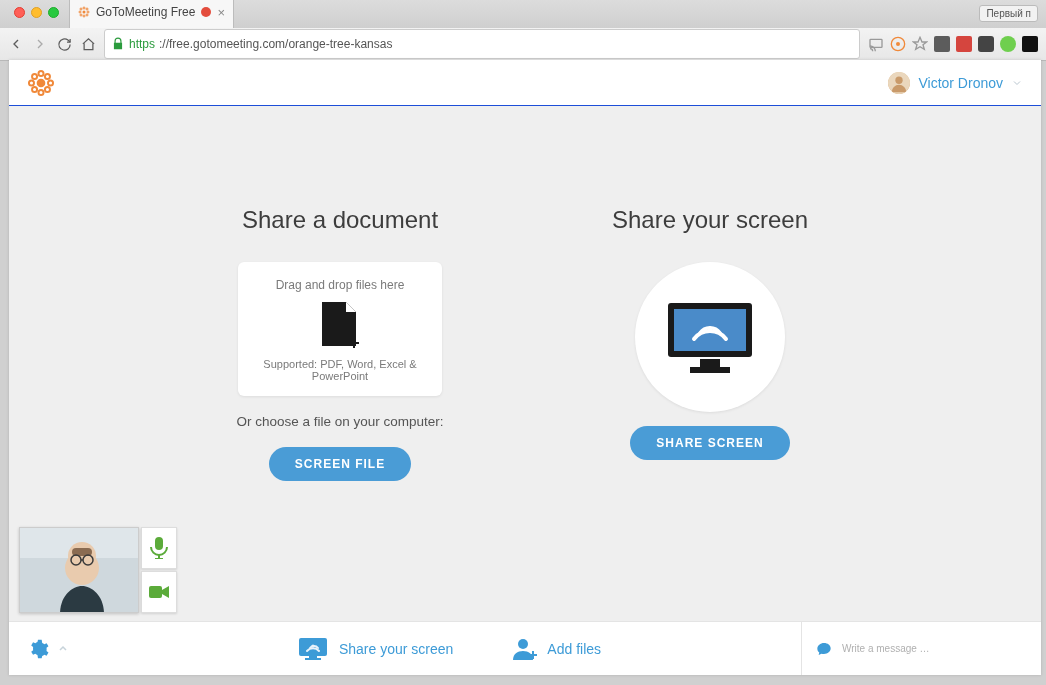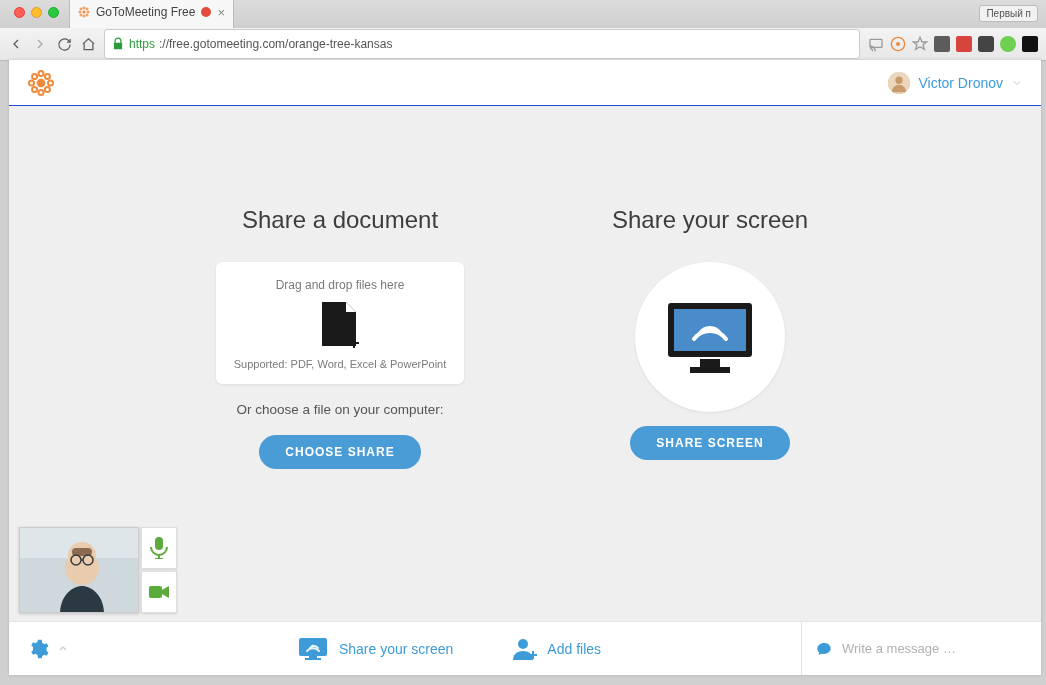--- a/index.html
+++ b/index.html
@@ -100,21 +100,21 @@
   .two-col {
     display:flex; justify-content:center; gap:70px;
     padding-top:100px;
   }
   .col { width:300px; text-align:center; }
   .col-title { font-size:24px; font-weight:300; color:#3d3d3d; margin-bottom:28px; }
 
   .dropzone {
     background:#fff; border-radius:6px; padding:16px 12px 14px;
     box-shadow:0 1px 3px rgba(0,0,0,.08);
-    margin:0 auto 18px; width:248px;
+    margin:0 auto 18px; width:204px;
   }
   .dz-hint { font-size:12px; color:#7a7a7a; margin-bottom:8px; }
   .dz-filesvg { margin:2px auto 4px; }
   .dz-support { font-size:11px; color:#7a7a7a; }
 
   .subtext { font-size:13.5px; color:#555; margin-bottom:18px; }
 
   .pill-btn {
     display:inline-block;
     background:#4a9cd6; color:#fff;
@@ -154,21 +154,21 @@
     background:#fff; border-top:1px solid #e4e4e4;
     display:flex; align-items:center;
   }
   .bb-left { width:90px; display:flex; align-items:center; gap:8px; padding-left:18px; }
   .bb-center { flex:1; display:flex; align-items:center; justify-content:center; gap:60px; }
   .bb-action { display:flex; align-items:center; gap:10px; color:#3d9bd7; font-size:14px; }
   .bb-right {
     width:240px; border-left:1px solid #e4e4e4; height:100%;
     display:flex; align-items:center; padding:0 14px; gap:10px; color:#b0b0b0; font-size:13px;
   }
-  .msg-input { border:none; outline:none; flex:1; font-size:13px; color:#555; }
+  .msg-input { border:none; outline:none; flex:1; font-size:10px; color:#555; }
   .msg-input::placeholder { color:#b0b0b0; }
 </style>
 </head>
 <body>
 
 <div class="browser-chrome">
   <div class="tab-bar">
     <div class="traffic-lights">
       <div class="tl tl-red"></div>
       <div class="tl tl-yellow"></div>
@@ -285,21 +285,21 @@
             <path d="M4 0h24l10 10v34H4z" fill="#1a1a1a"></path>
             <path d="M28 0v10h10z" fill="#fff"></path>
             <g stroke="#1a1a1a" stroke-width="2">
               <line x1="36" y1="36" x2="36" y2="46"></line>
               <line x1="31" y1="41" x2="41" y2="41"></line>
             </g>
           </svg>
           <div class="dz-support">Supported: PDF, Word, Excel &amp; PowerPoint</div>
         </div>
         <div class="subtext">Or choose a file on your computer:</div>
-        <button class="pill-btn">CHOOSE SHARE</button>
+        <button class="pill-btn">SCREEN FILE</button>
       </div>
 
       <div class="col">
         <h2 class="col-title">Share your screen</h2>
         <div class="screen-circle">
           <svg width="92" height="76" viewBox="0 0 92 76">
             <rect x="4" y="4" width="84" height="54" rx="3" fill="#1a1a1a"></rect>
             <rect x="10" y="10" width="72" height="42" fill="#4a8bc9"></rect>
             <rect x="36" y="60" width="20" height="8" fill="#1a1a1a"></rect>
             <rect x="26" y="68" width="40" height="6" fill="#1a1a1a"></rect>

